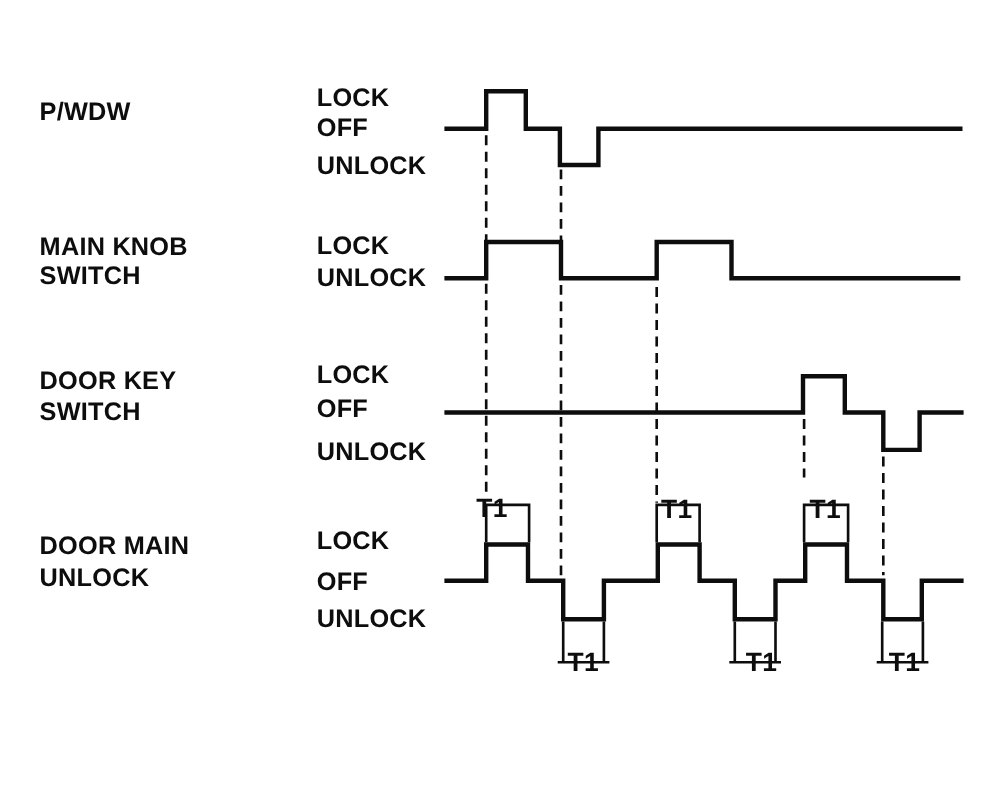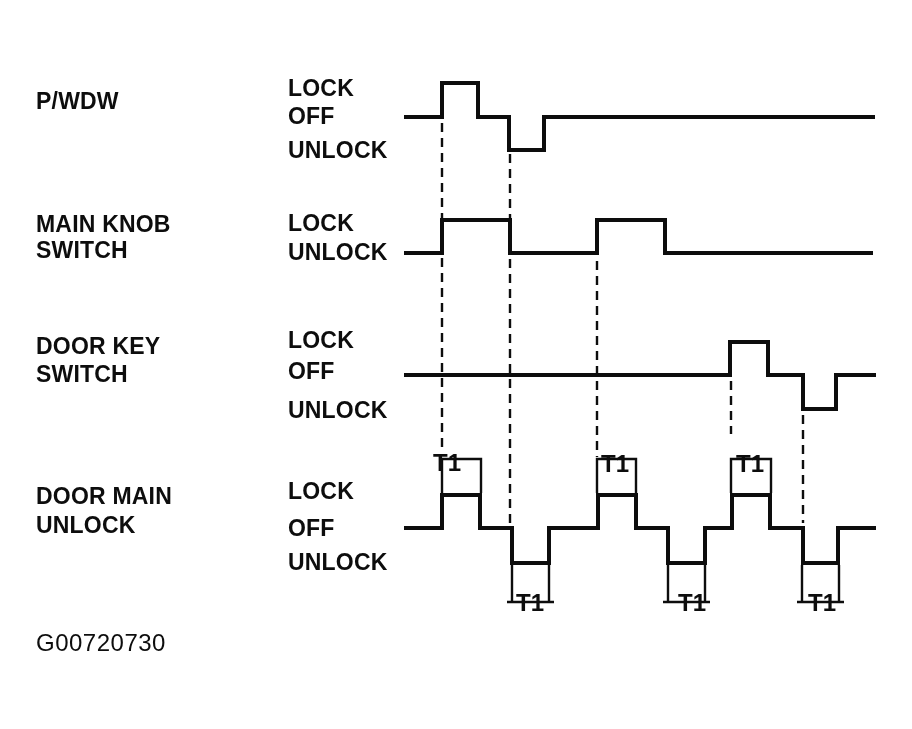--- a/index.html
+++ b/index.html
@@ -81,15 +81,14 @@
   <div class="lbl" style="left:288px; top:550px">UNLOCK</div>
 
   <div class="lbl t1" style="left:433px; top:431px">T1</div>
   <div class="lbl t1" style="left:601px; top:432px">T1</div>
   <div class="lbl t1" style="left:736px; top:432px">T1</div>
 
   <div class="lbl t1" style="left:516px; top:571px">T1</div>
   <div class="lbl t1" style="left:678px; top:571px">T1</div>
   <div class="lbl t1" style="left:808px; top:571px">T1</div>
 
-  <div class="lbl figid" style="left:36px; top:631px">G00720730</div>
 
 </div>
 
 </body></html>

